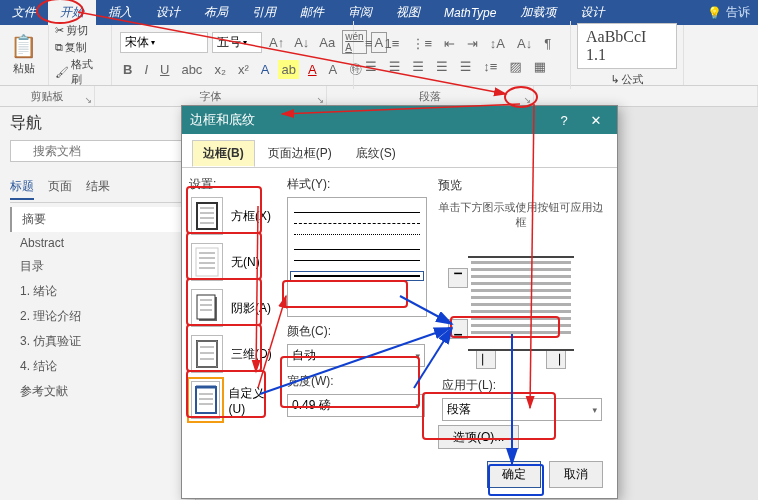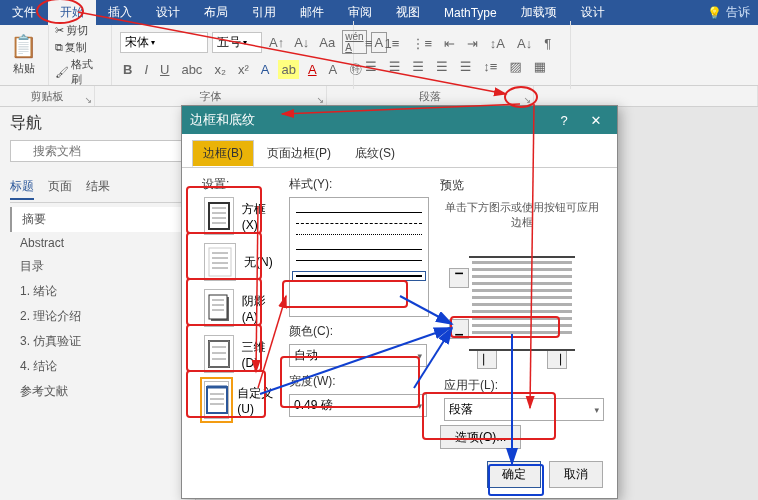--- a/index.html
+++ b/index.html
@@ -1,17 +1,17 @@
 <!DOCTYPE html>
 <html><head>
 <meta charset="utf-8">
 <style>
   body { margin:0; font-family:"Microsoft YaHei","Segoe UI",sans-serif; font-size:12px; background:#f0f0f0; width:758px; height:500px; overflow:hidden; position:relative; }
   .titlebar { background:#2b579a; color:#fff; height:25px; display:flex; align-items:center; }
-  .titlebar .menu { display:flex; height:100%; }
+  .titlebar .menu { display:flex; height:100%;font-style:italic; }
   .titlebar .mitem { padding:0 12px; display:flex; align-items:center; cursor:pointer; color:#fff; }
   .titlebar .mitem.active { background:#f3f3f3; color:#2b579a; }
   .titlebar .right { margin-left:auto; padding:0 8px; color:#cfe0f7; display:flex; align-items:center; gap:4px;}
   .ribbon { background:#f3f3f3; border-bottom:1px solid #d0d0d0; height:60px; display:flex; align-items:center; position:relative; }
   .rgroup { display:flex; flex-direction:column; align-items:center; padding:0 6px; height:100%; justify-content:center; border-right:1px solid #e0e0e0; }
   .clip-ico { font-size:22px; color:#e8a33d; }
   .smallbtn { font-size:11px; color:#444; display:flex; align-items:center; gap:2px; padding:1px 2px; }
   .fontsel { border:1px solid #c5c5c5; background:#fff; padding:1px 4px; font-size:12px; display:inline-flex; align-items:center; gap:2px;}
   .ribico { color:#666; padding:2px 3px; font-size:13px; }
   .stylebox { border:1px solid #c5c5c5; background:#fff; padding:4px 8px; font-family:"SimSun"; font-size:16px; color:#444; }
@@ -28,22 +28,22 @@
   .navitems { border-top:1px solid #d0d0d0; padding-top:4px; font-size:12px; color:#555; }
   .navitems div { padding:4px 2px 4px 10px; }
   .docarea { flex:1; background:#e6e6e6; position:relative; }
   
   .dialog { position:absolute; left:181px; top:105px; width:435px; height:392px; background:#fff; border:1px solid #888; box-shadow:3px 3px 12px rgba(0,0,0,0.3); }
   .dlg-title { background:#2a8286; color:#fff; height:28px; display:flex; align-items:center; padding:0 8px; font-size:13px;}
   .dlg-title .dctl { margin-left:auto; display:flex; gap:6px; }
   .dlg-title .dctl span { width:26px; text-align:center; cursor:pointer;}
   .dlg-tabs { display:flex; border-bottom:1px solid #ccc; padding:6px 10px 0 10px; gap:2px; font-size:12px;}
   .dlg-tab { padding:4px 10px; border:1px solid transparent; color:#333; cursor:pointer;}
-  .dlg-tab.active { border:1px solid #ccc; border-bottom:1px solid #fff; background:#eab308; }
-  .dlg-body { display:flex; padding:8px 12px 0 20px; gap:10px; }
+  .dlg-tab.active { border:1px solid #ccc; border-bottom:1px solid #fff; background:#fef9c3;font-weight:bold; }
+  .dlg-body { display:flex; padding:8px 12px 0 7px; gap:10px; }
   .col { display:flex; flex-direction:column; }
   .col-label { font-size:12px; color:#333; margin-bottom:4px;}
   .setting-row { display:flex; align-items:center; gap:6px; margin-bottom:8px; height:38px;}
   .seticon { width:32px; height:38px; border:2px solid #fff; background:#fff; box-shadow:0 0 0 1px #bbb inset; display:flex; align-items:center; justify-content:center; }
   .seticon.sel { outline:2px solid #f39c12; }
   .seticon svg { display:block; }
   .setting-row span { font-size:12px; }
   .stylebox2 { border:1px solid #aaa; width:130px; height:110px; overflow-y:scroll; background:#fff; padding:4px;}
   .styleline { height:1px; background:#000; margin:10px 2px; }
   .dashed { border-top:1px dashed #000; background:none; height:0;}
@@ -153,20 +153,24 @@
     <div style="display:flex; gap:6px;">
       <span class="ribico">☰</span>
       <span class="ribico">☰</span>
       <span class="ribico">☰</span>
       <span class="ribico">☰</span>
       <span class="ribico">☰</span>
       <span class="ribico">↕≡</span>
       <span class="ribico">▨</span>
       <span class="ribico">▦</span>
     </div>
+  </div>
+  <div class="rgroup" style="width:100px; gap:2px;">
+    <span class="stylebox">AaBbCcI 1.1</span>
+    <span class="smallbtn">↳ <span>公式</span></span>
   </div>
 </div>
 
 <div class="grplabel-row">
   <div style="width:94px">
       <span>剪贴板</span>
       <span class="dlaunch">↘</span>
     </div>
   <div style="width:231px">
       <span>字体</span>

